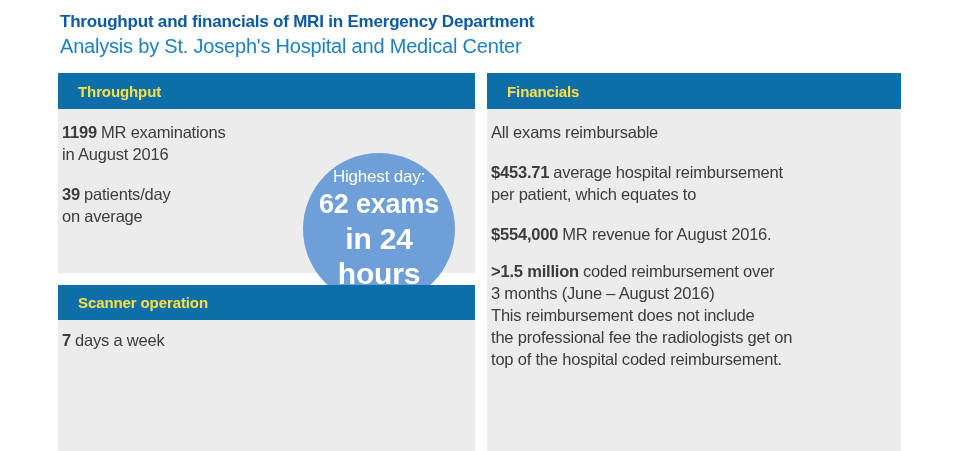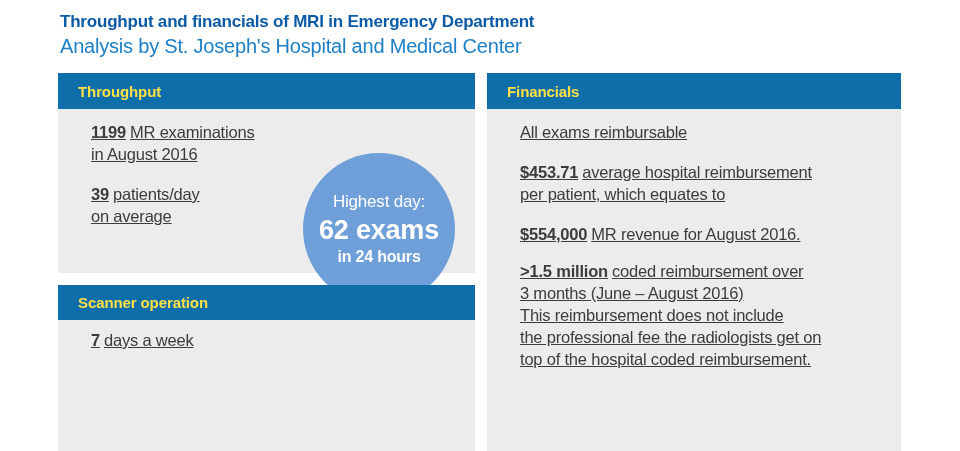--- a/index.html
+++ b/index.html
@@ -54,27 +54,26 @@
     align-items: center;
     padding: 12px 20px;
     box-sizing: border-box;
   }
   .panel-scanner .panel-head { height: 35px; }
   .panel-body {
     position: absolute;
     left: 0; right: 0; bottom: 0;
     top: 36px;
     background: var(--panel-body-gray, #ececec);
-    padding: 12px 20px 0 33px;
+    padding: 12px 20px 0 4px;
     box-sizing: border-box;
     color: var(--body-text, #3c3c3c);
     font-size: 16.5px;
     line-height: 22px;
     letter-spacing: -0.2px;
-    text-decoration: underline;
   }
   .panel-scanner .panel-body { top: 35px; padding-top: 9px; }
   
   .stat, .intro { margin: 0; }
   .stat-gap        { margin-top: 18px; }
   .stat-gap-small  { margin-top: 15px; }
   .stat-value { font-weight: bold; margin-right: 4px; }
   .stat-text  { white-space: pre-line; }
   
   .badge {
@@ -88,21 +87,21 @@
     color: #ffffff;
     display: flex;
     flex-direction: column;
     align-items: center;
     justify-content: center;
     text-align: center;
     line-height: 1.15;
   }
   .badge-line1 { font-size: 17px; font-weight: normal; margin-bottom: 3px; }
   .badge-line2 { font-size: 27px; font-weight: bold; }
-  .badge-line3 { font-size: 16px; font-weight: bold; margin-top: 2px; }
+  .badge-line3 { font-size: 30px; font-weight: bold; margin-top: 2px; }
 </style>
 </head>
 <body>
 
 <div class="page">
 
   <div class="titles">
     <h1 class="page-title">Throughput and financials of MRI in Emergency Department</h1>
     <h2 class="page-subtitle">Analysis by St. Joseph's Hospital and Medical Center</h2>
   </div>

